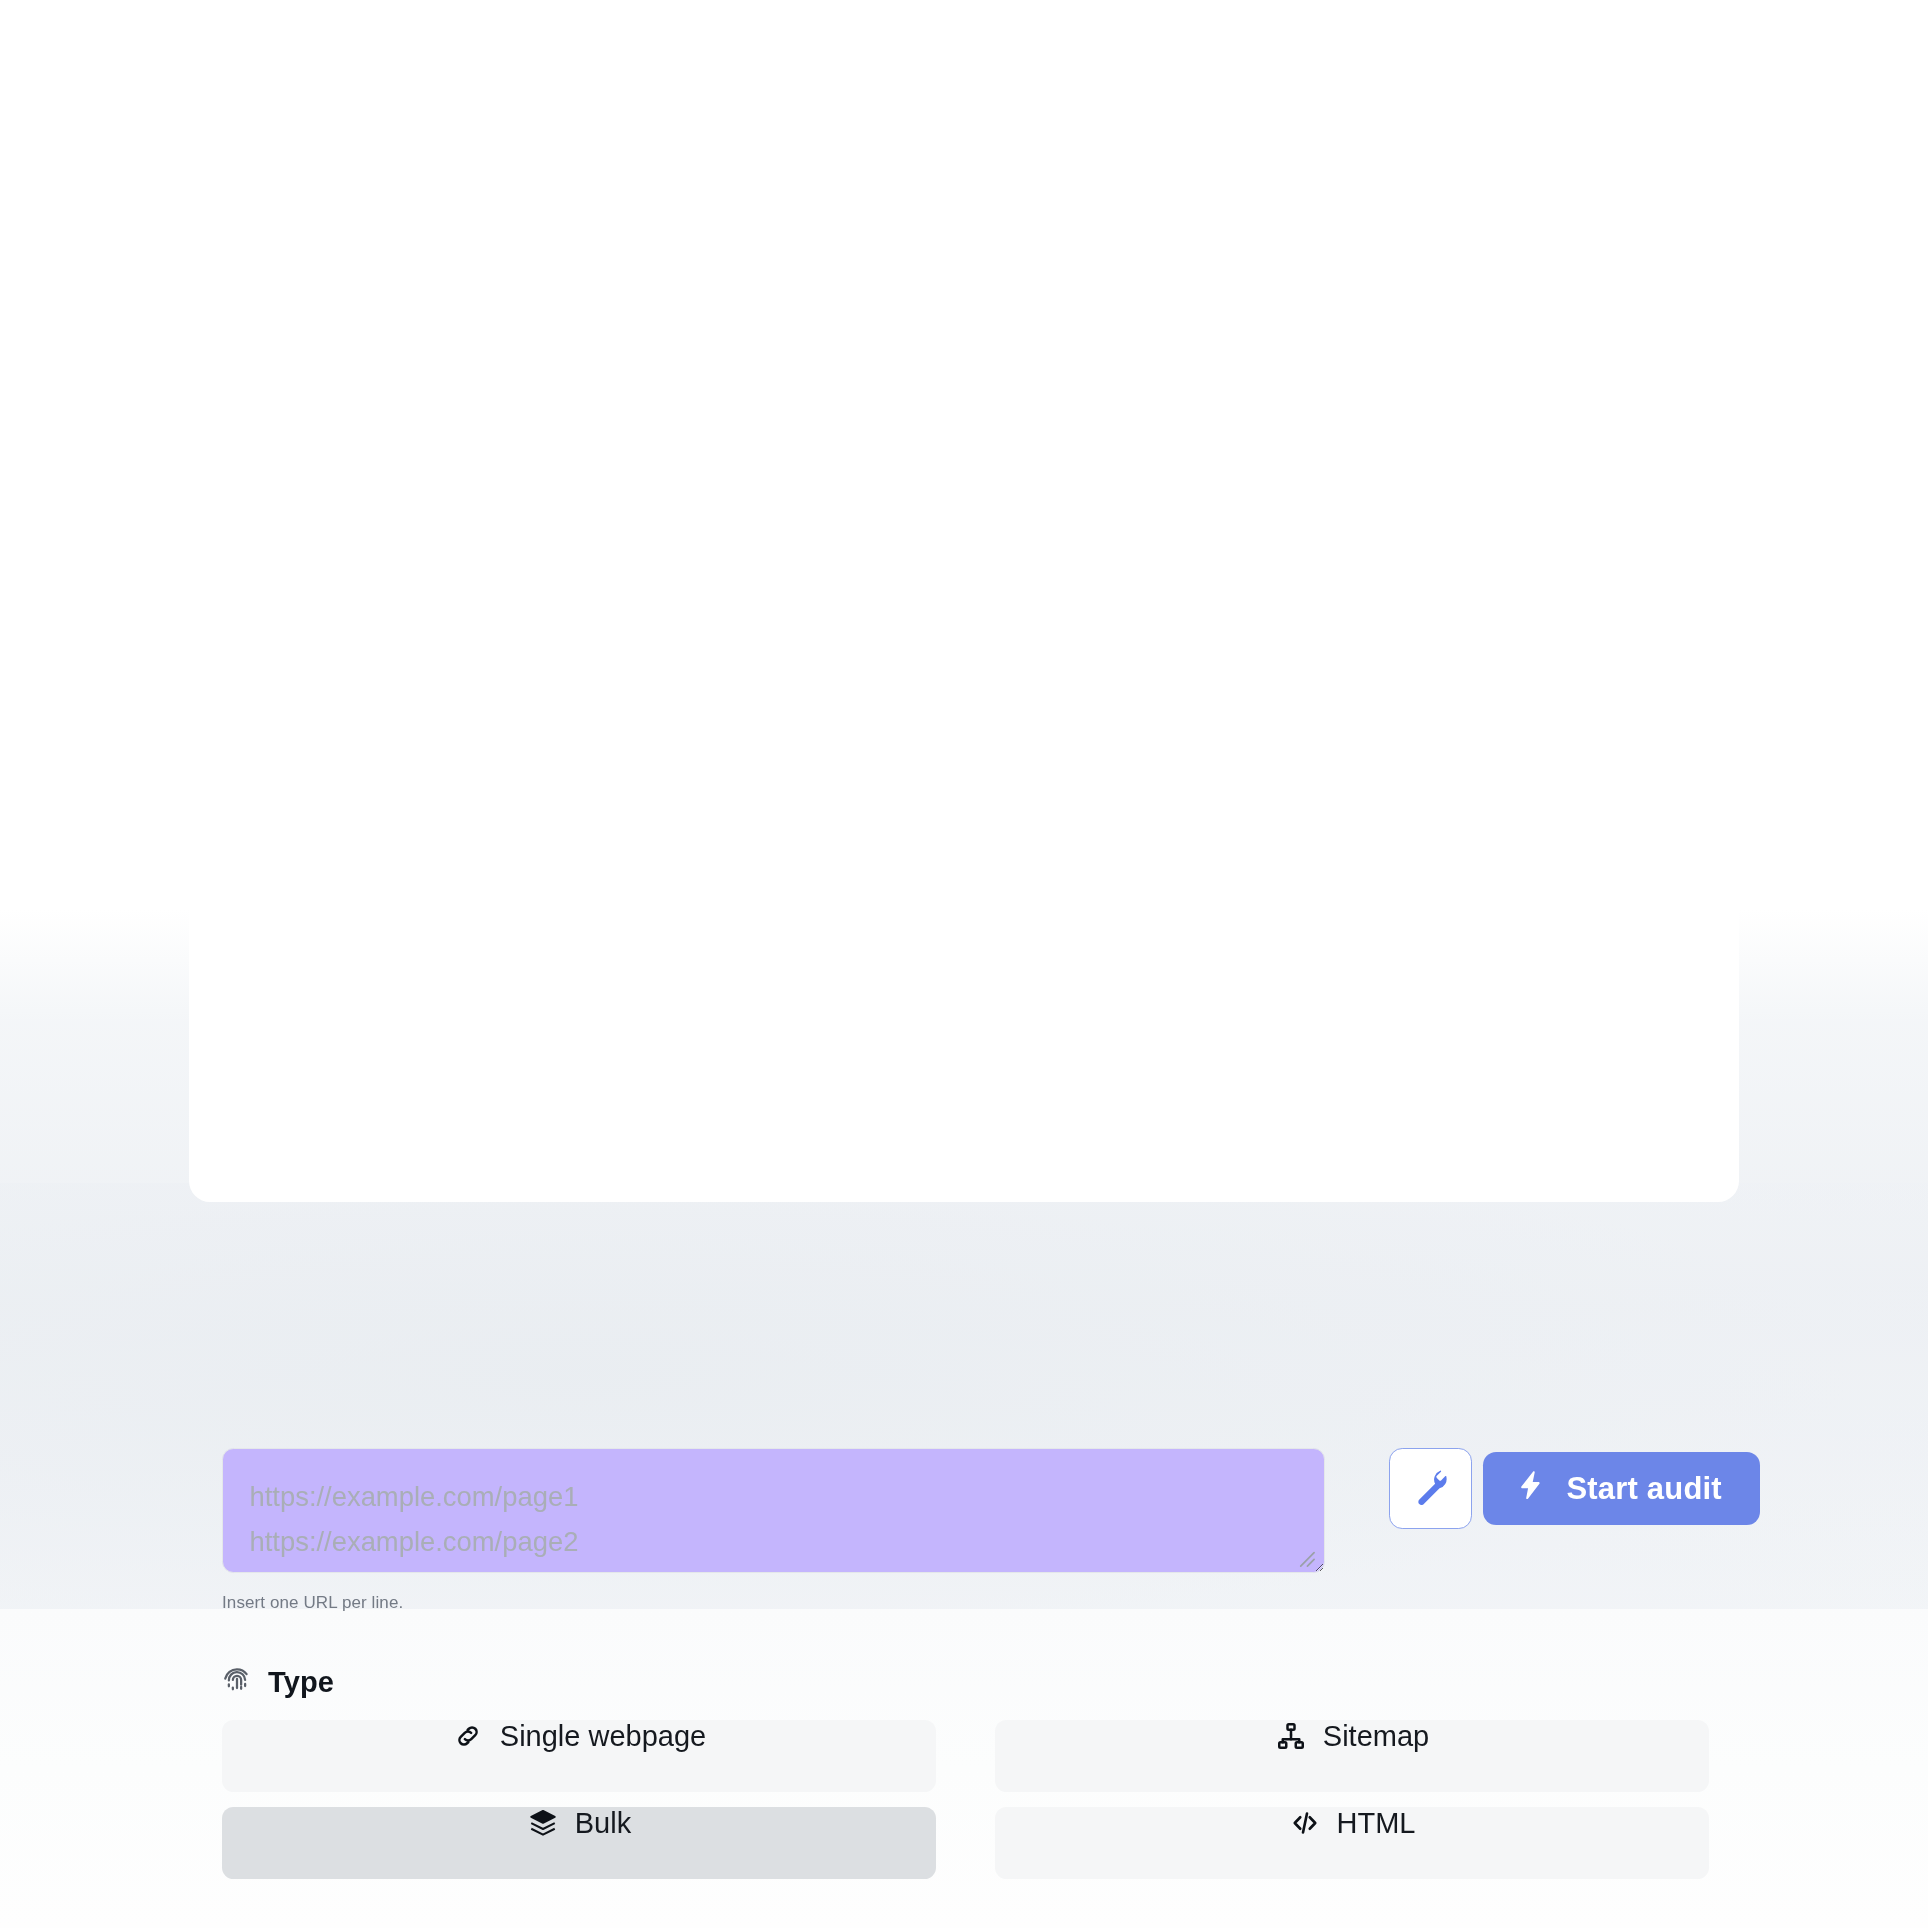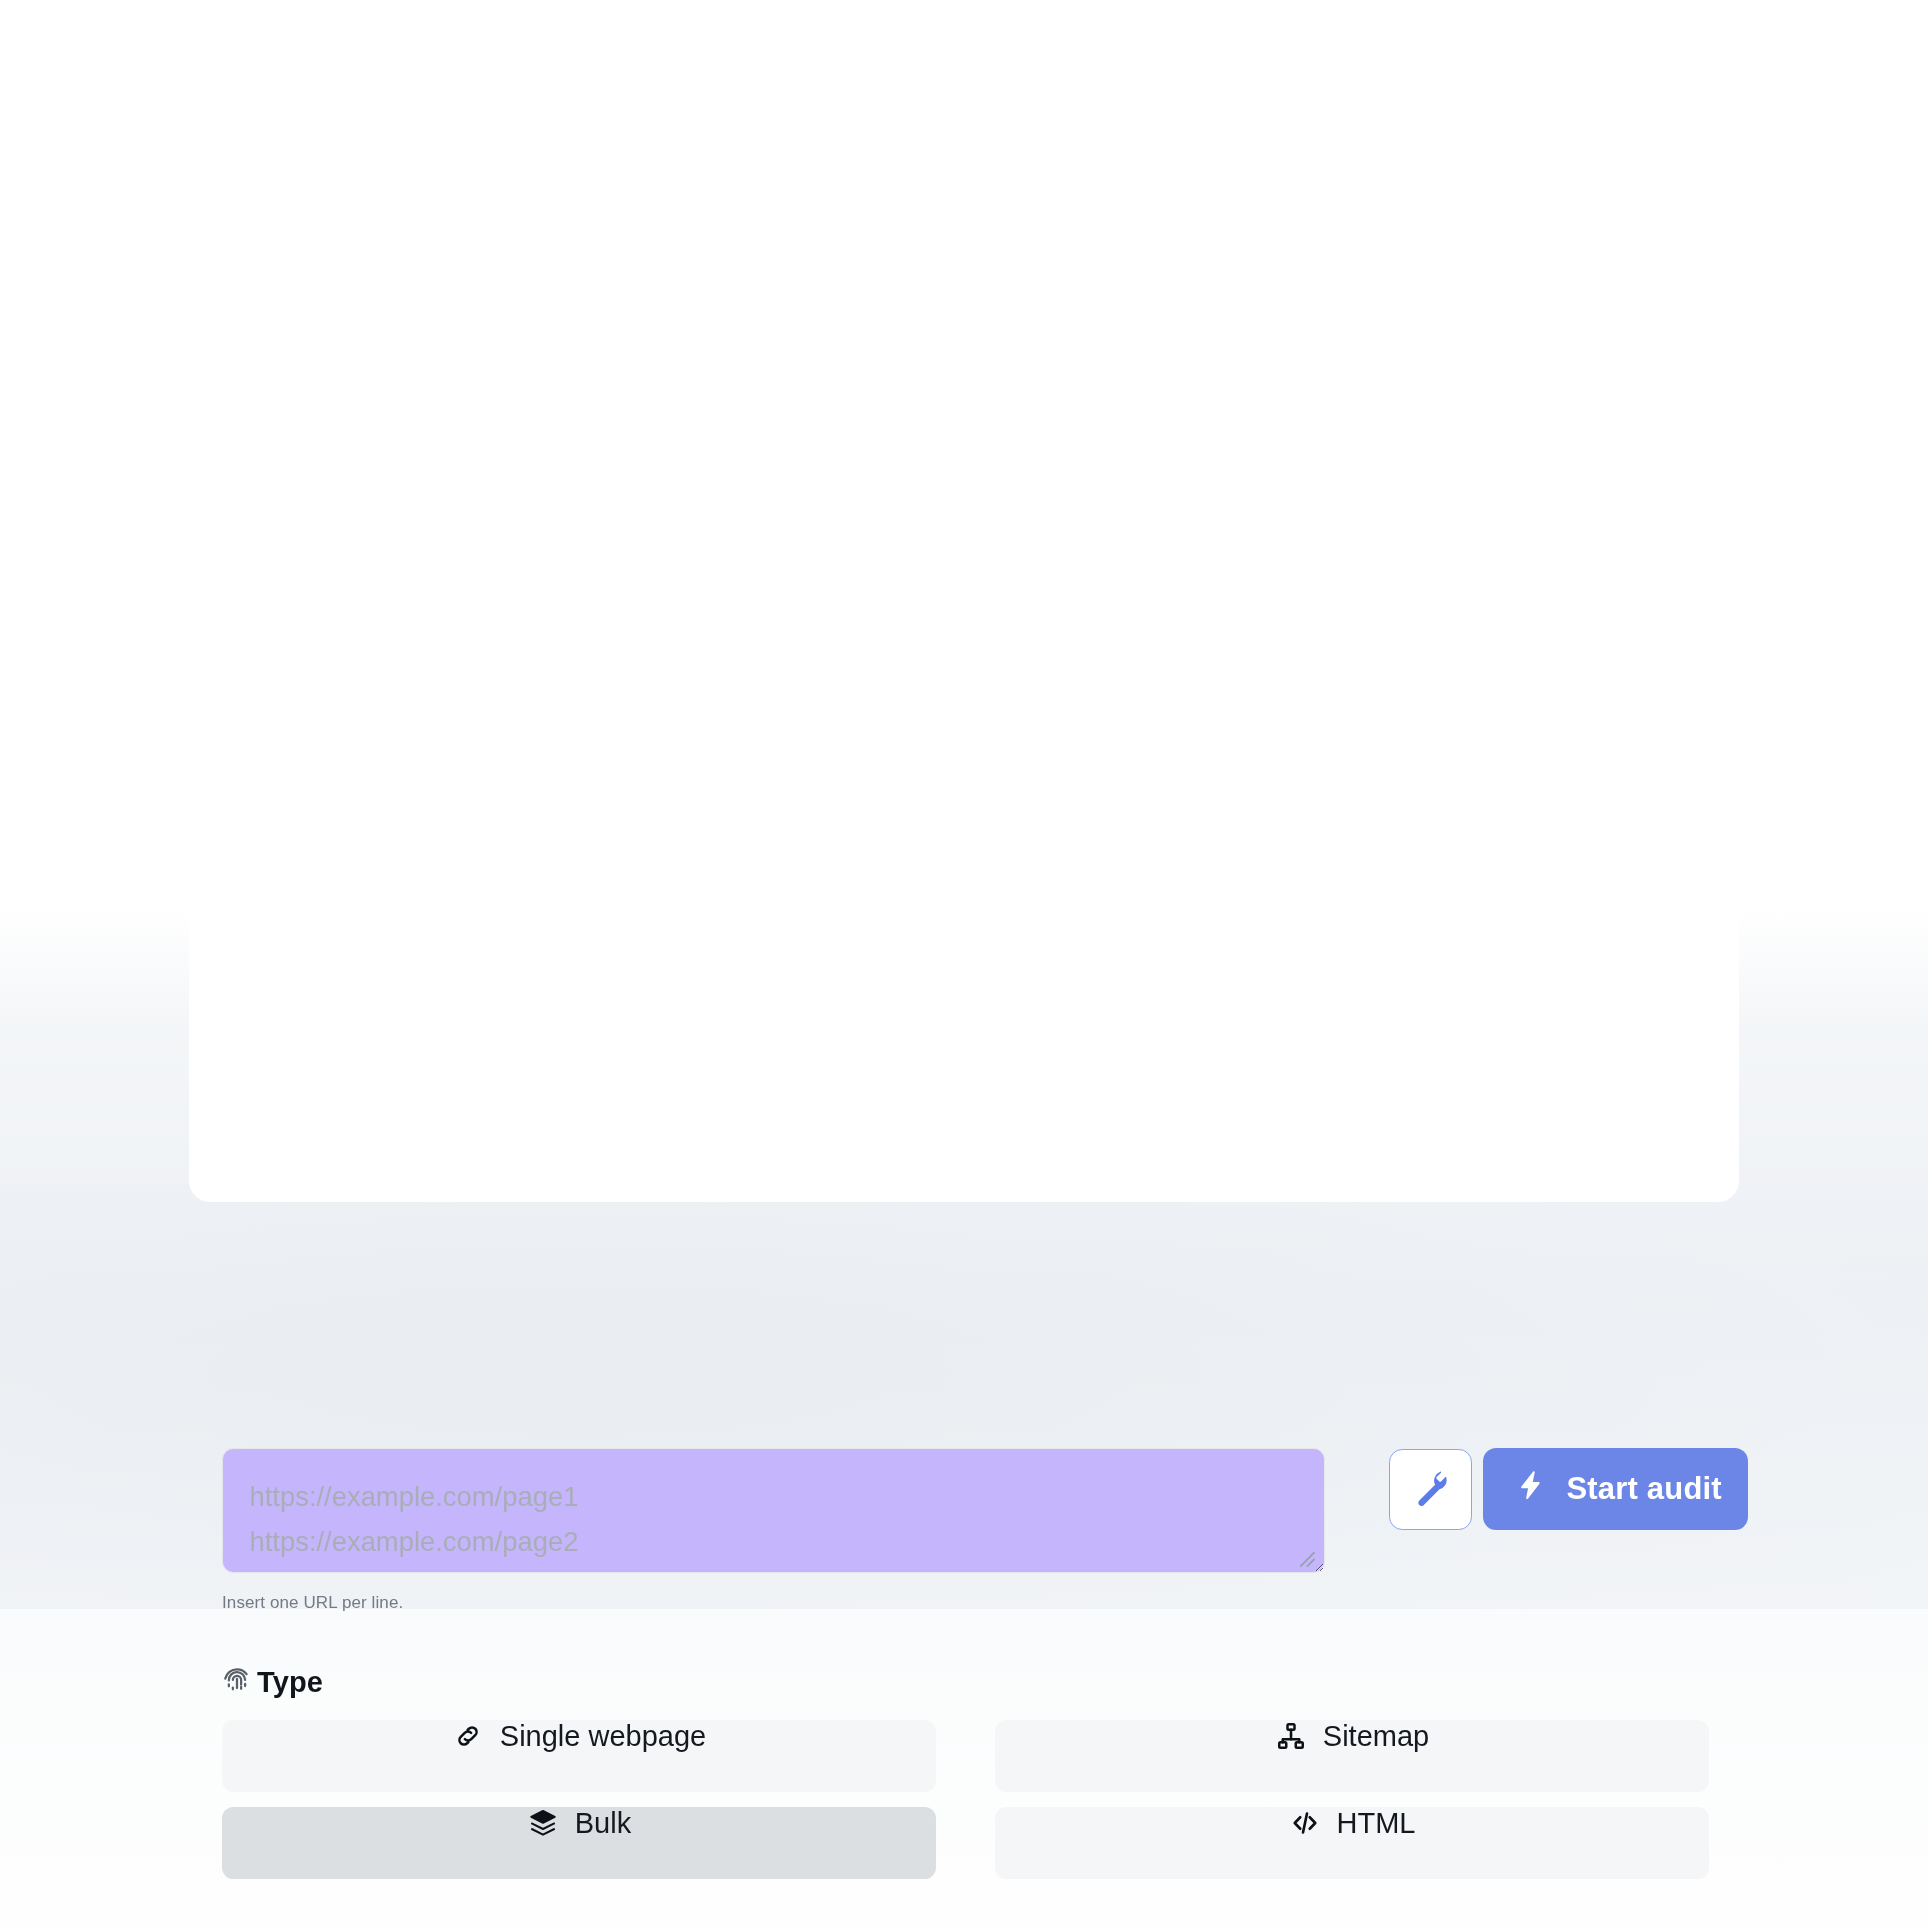--- a/index.html
+++ b/index.html
@@ -141,30 +141,30 @@
     border-radius: 13.2px;
     background: #ffffff;
     display: flex;
     align-items: center;
     justify-content: center;
     cursor: pointer;
     padding: 0;
   }
 
   #start-audit-button {
-    height: 82px;
+    height: 73px;
     box-sizing: border-box;
     border: none;
     border-radius: 13.2px;
     background: #6c86e8;
     color: #ffffff;
     display: flex;
     align-items: center;
     gap: 19px;
-    padding: 0 26px 0 32px;
+    padding: 0 38px 0 32px;
     cursor: pointer;
     font-family: "Liberation Sans", sans-serif;
     font-size: 31px;
     font-weight: 600;
     letter-spacing: 0.2px;
   }
 
   #url-hint {
     position: absolute;
     left: 222px;
@@ -174,21 +174,21 @@
     letter-spacing: 0.1px;
   }
 
   
   #type-header {
     position: absolute;
     left: 221px;
     top: 965px;
     display: flex;
     align-items: center;
-    gap: 4px;
+    gap: 15px;
   }
   #type-title {
     font-size: 29px;
     font-weight: 700;
     color: #11161d;
     letter-spacing: 0.1px;
   }
 
   #type-options {
     position: absolute;

